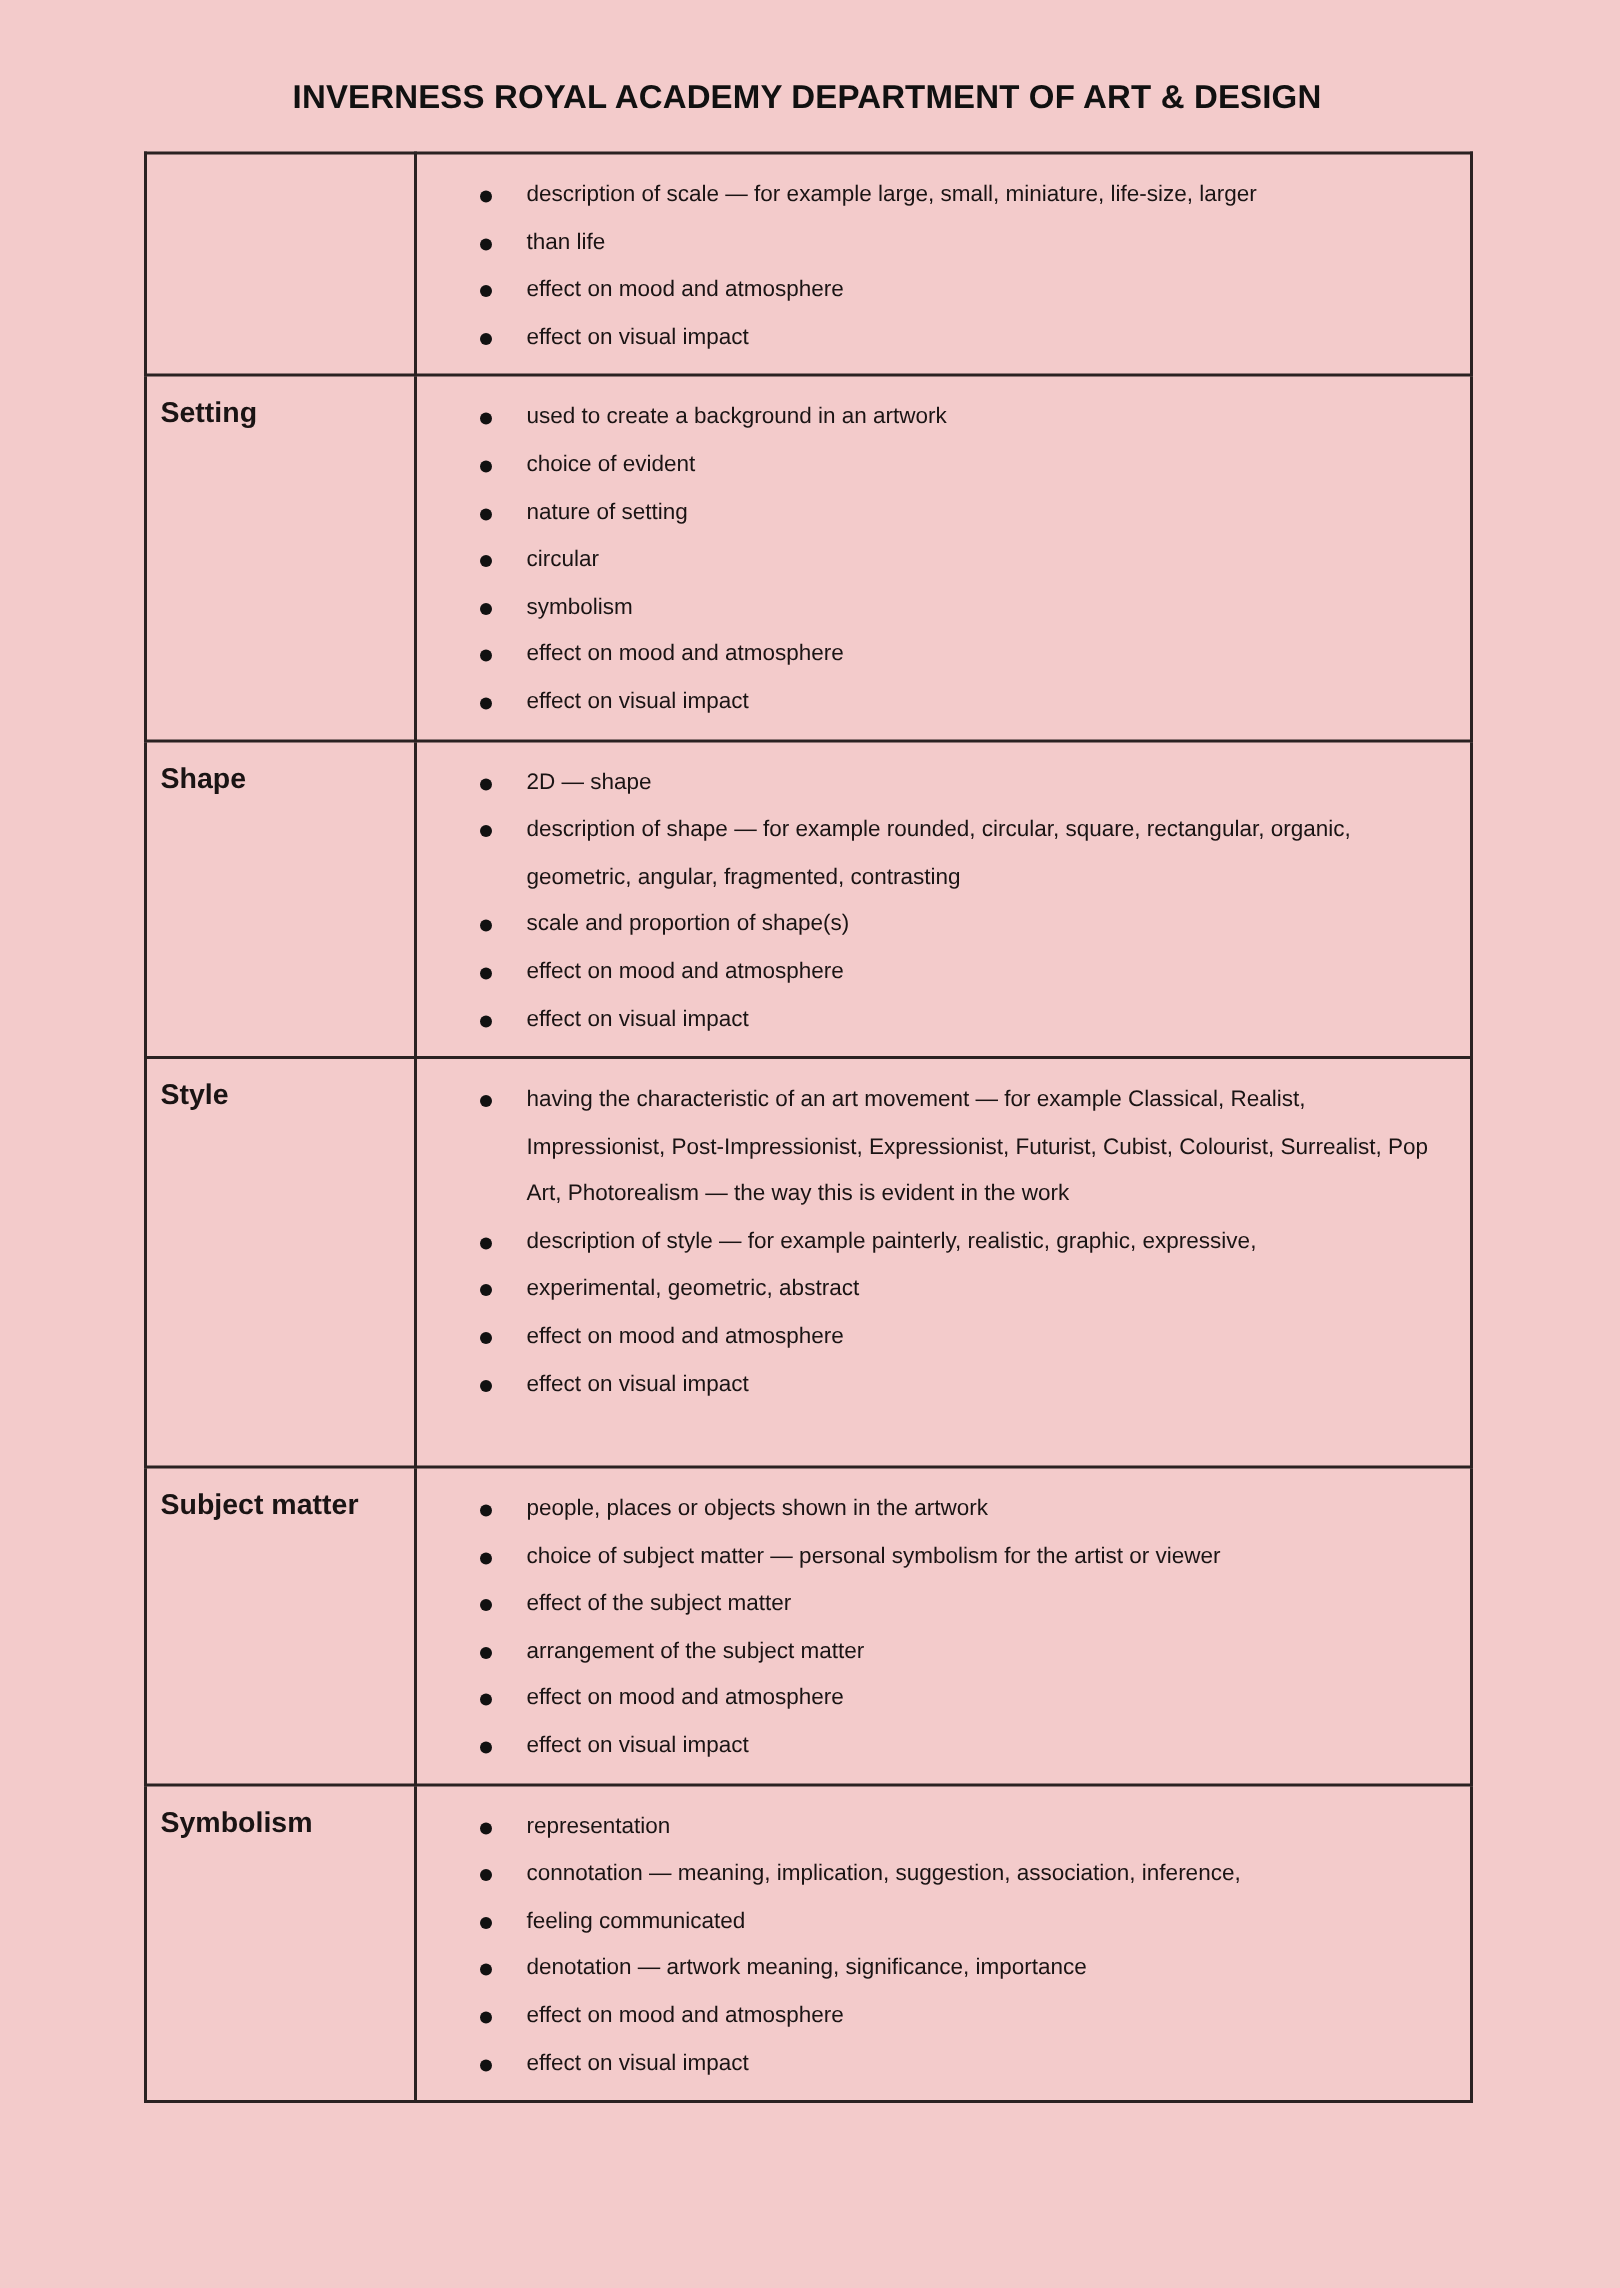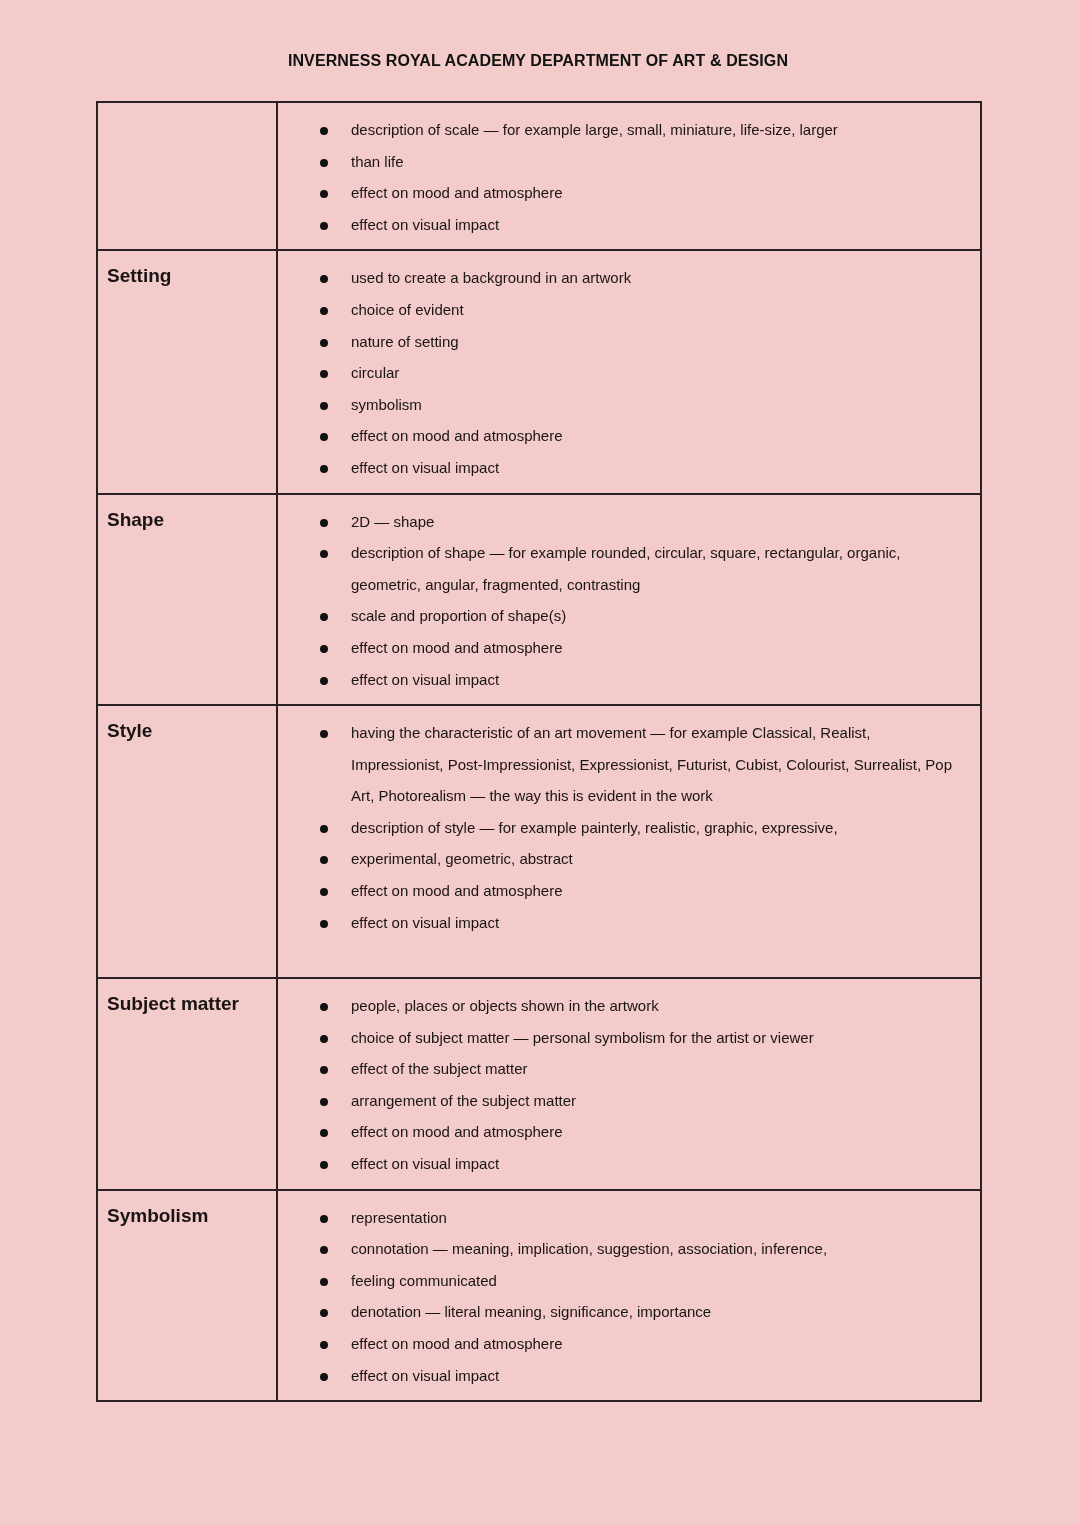--- a/index.html
+++ b/index.html
@@ -15,21 +15,21 @@
     position: relative;
     overflow: hidden;
   }
   .page-header {
     position: absolute;
     top: 52px;
     left: 0;
     width: 1076px;
     text-align: center;
     font-weight: bold;
-    font-size: 16px;
+    font-size: 22px;
     letter-spacing: 0.1px;
     color: #111;
   }
   table.criteria {
     position: absolute;
     top: 101px;
     left: 96px;
     width: 886px;
     border-collapse: collapse;
     table-layout: fixed;
@@ -158,20 +158,20 @@
       </tr>
       <tr class="row-symbolism">
         <td class="term-cell">
           <span class="term">Symbolism</span>
         </td>
         <td class="points-cell">
           <ul class="points">
             <li><span class="bullet"></span><span>representation</span></li>
             <li><span class="bullet"></span><span>connotation — meaning, implication, suggestion, association, inference,</span></li>
             <li><span class="bullet"></span><span>feeling communicated</span></li>
-            <li><span class="bullet"></span><span>denotation — literal meaning, significance, importance</span></li>
+            <li><span class="bullet"></span><span>denotation — artwork meaning, significance, importance</span></li>
             <li><span class="bullet"></span><span>effect on mood and atmosphere</span></li>
             <li><span class="bullet"></span><span>effect on visual impact</span></li>
           </ul>
         </td>
       </tr>
     </tbody>
 </table>
 
 </body></html>

